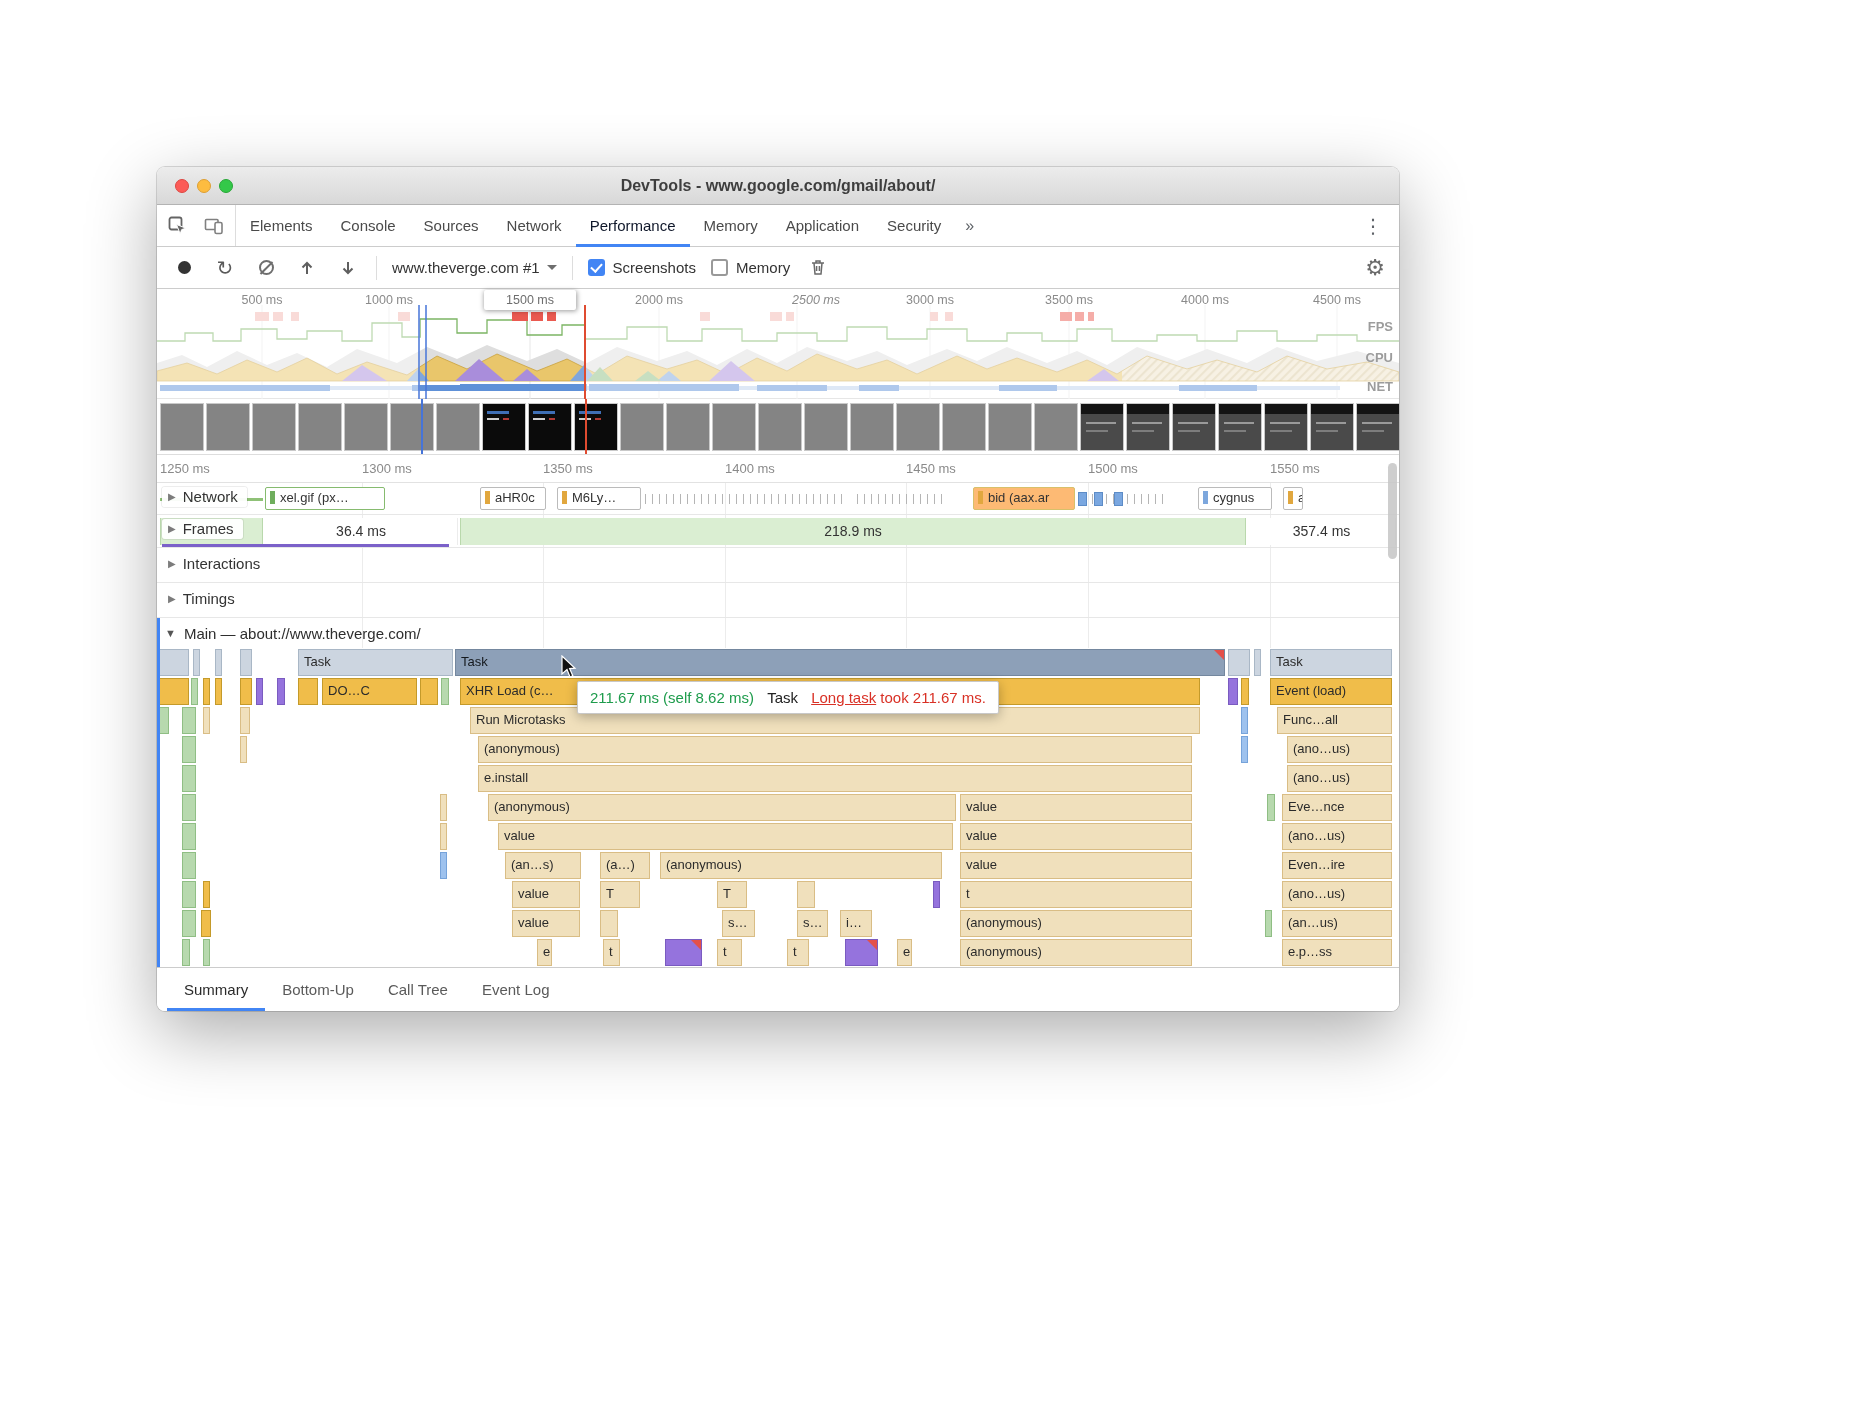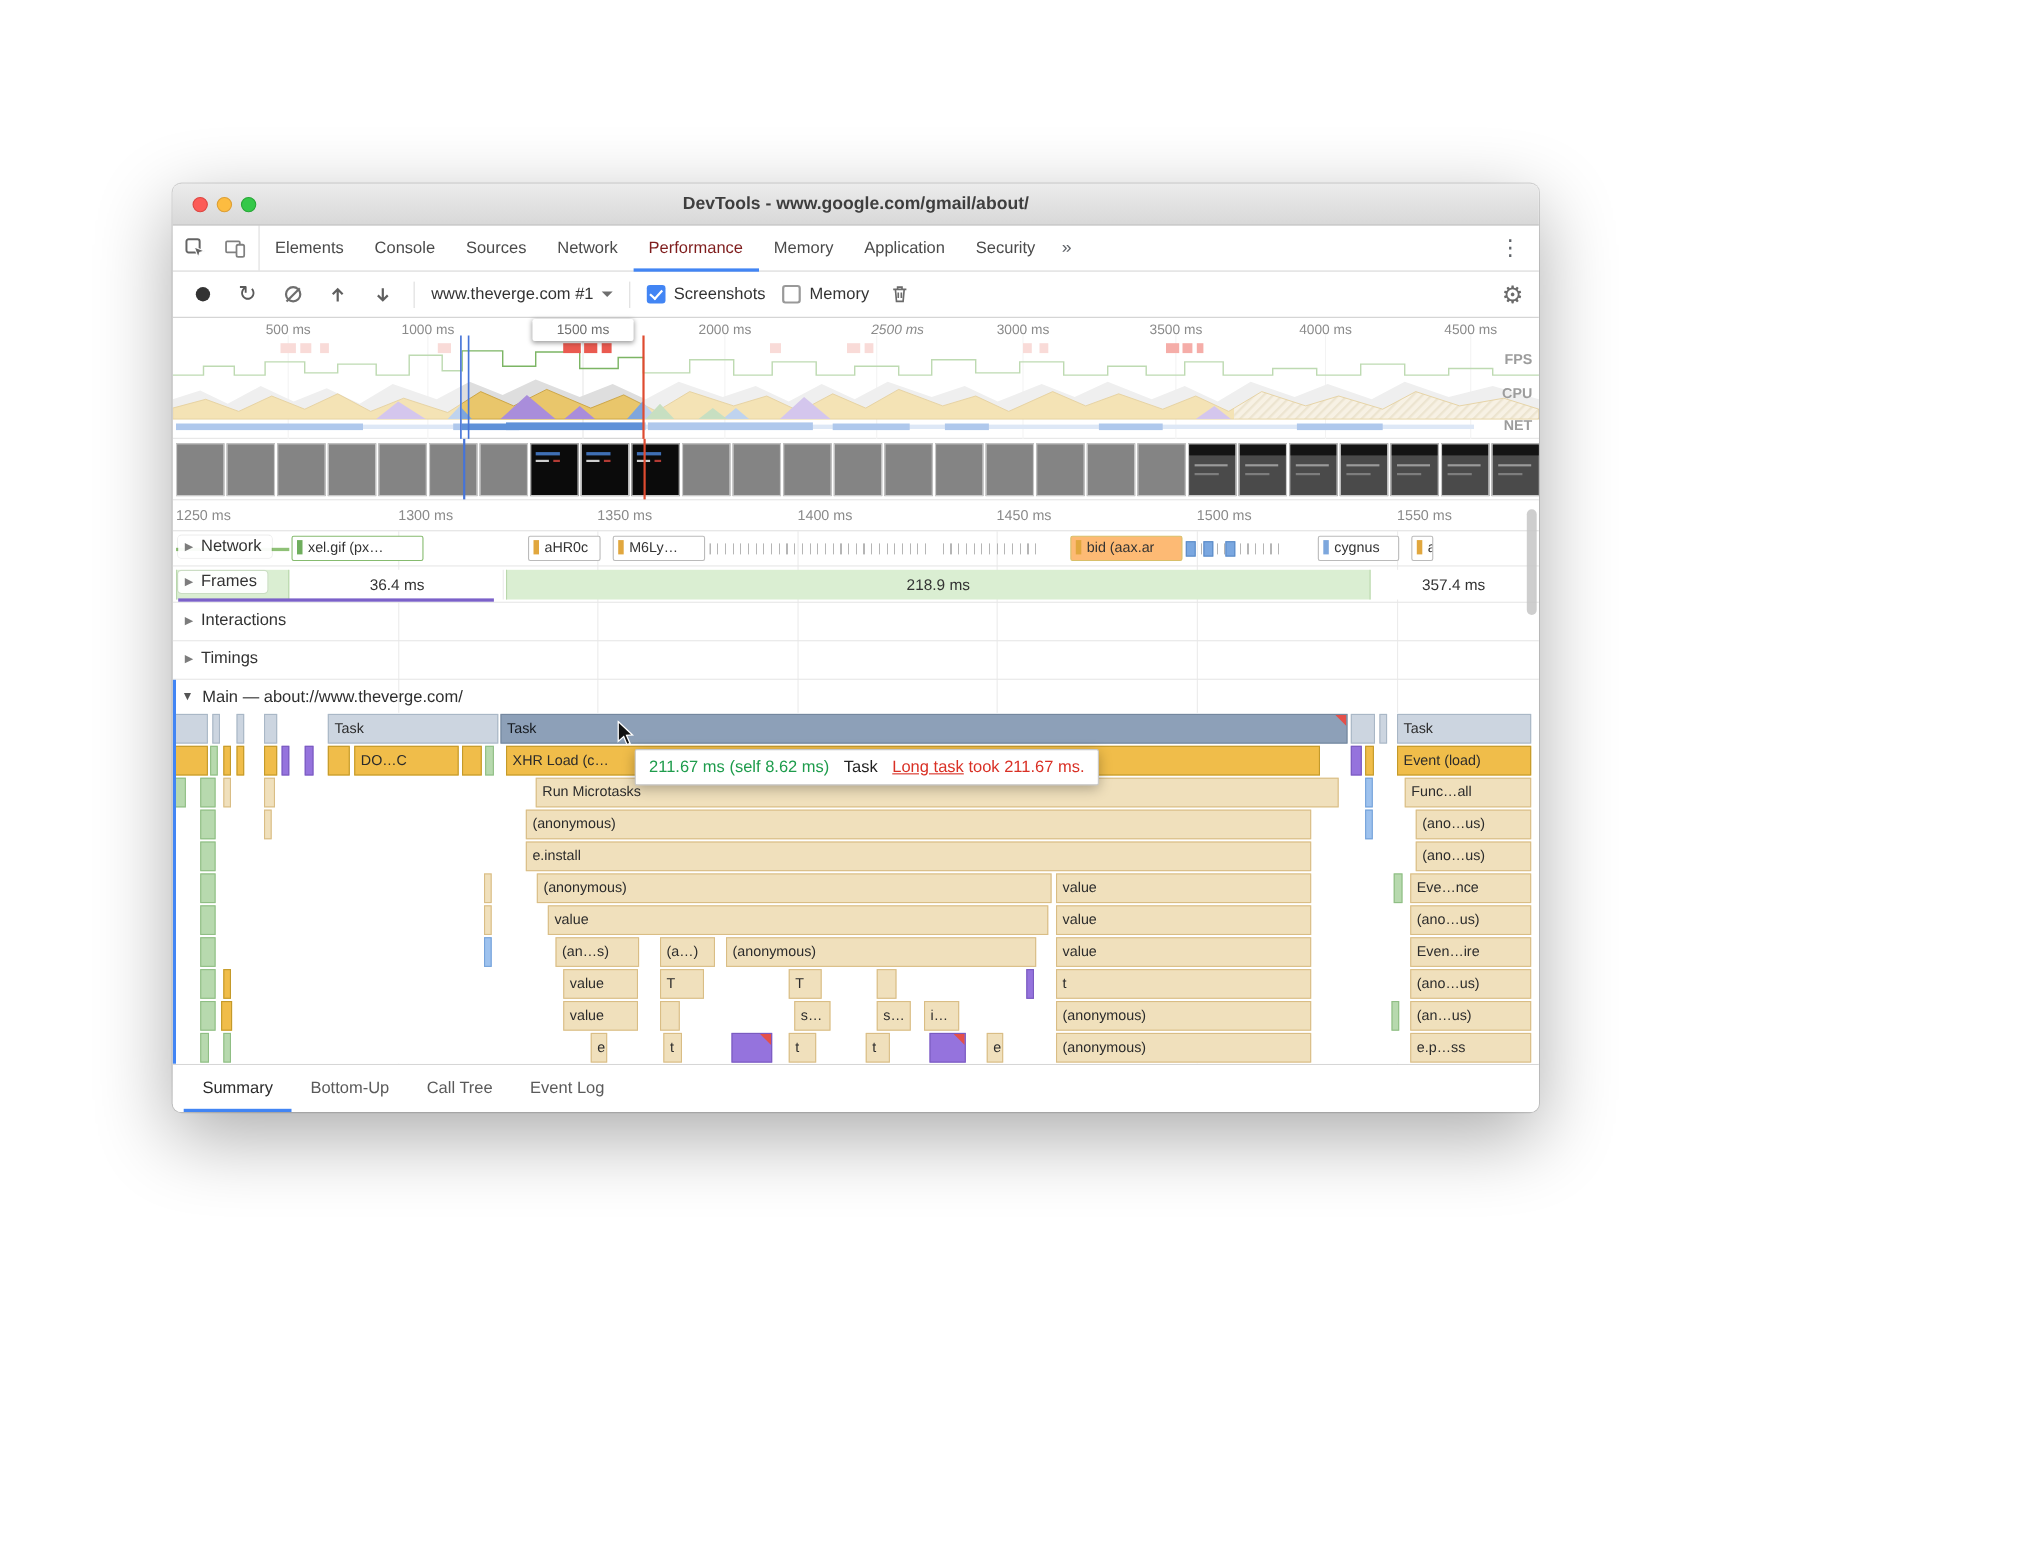--- a/index.html
+++ b/index.html
@@ -18,21 +18,21 @@
   .light.yellow { background:#fdbc40; border:1px solid #dd9f34; }
   .light.green  { background:#34c849; border:1px solid #28a737; }
   .wtitle { font-size:16px; font-weight:600; color:#3e3e3e; }
 
   
   .tabbar { height:42px; background:#fff; border-bottom:1px solid #ccc; display:flex; align-items:stretch; }
   .left-tools { display:flex; align-items:center; padding:0 8px; border-right:1px solid #ddd; gap:10px; }
   .ibtn { width:26px; height:26px; display:flex; align-items:center; justify-content:center; }
   .tab-strip { display:flex; align-items:stretch; }
   .tab { padding:0 14px; display:flex; align-items:center; font-size:15px; color:#4a4a4a; position:relative; white-space:nowrap; }
-  .tab.active { color:#7f1d1d; }
+  .tab.active { color:#0f172a; }
   .tab.active::after { content:""; position:absolute; left:0; right:0; bottom:-1px; height:3px; background:#4285f4; }
   .chevrons { display:flex; align-items:center; padding:0 10px; font-size:16px; color:#5f6368; }
   .menu-dots { margin-left:auto; display:flex; align-items:center; padding:0 16px; font-size:20px; color:#5f6368; }
 
   
   .toolbar { height:42px; background:#fff; border-bottom:1px solid #ccc; display:flex; align-items:center; gap:15px; padding:0 14px; }
   .rec { width:13px; height:13px; border-radius:50%; background:#333; }
   .reload { font-size:20px; color:#5a5a5a; line-height:1; }
   .block { width:15px; height:15px; border:2px solid #6e6e6e; border-radius:50%; position:relative; }
   .block::after { content:""; position:absolute; left:-3px; top:4.5px; width:17px; height:2px; background:#6e6e6e; transform:rotate(-45deg); }
@@ -482,21 +482,21 @@
             <div class="bar ev" style="left: 303px; width: 740px;">XHR Load (c…</div>
             <div class="bar pu" style="left: 1071px; width: 10px;"></div>
             <div class="bar ev" style="left: 1084px; width: 8px;"></div>
             <div class="bar ev" style="left: 1113px; width: 122px;">Event (load)</div>
           </div>
           <div class="frow">
             <div class="bar gr" style="left: 2px; width: 10px;"></div>
             <div class="bar gr" style="left: 25px; width: 14px;"></div>
             <div class="bar js" style="left: 46px; width: 5px;"></div>
             <div class="bar js" style="left: 83px; width: 10px;"></div>
-            <div class="bar js" style="left: 330px; width: 730px;">Run Microtasks</div>
+            <div class="bar js" style="left: 313px; width: 730px;">Run Microtasks</div>
             <div class="bar bl" style="left: 1084px; width: 6px;"></div>
             <div class="bar js" style="left: 1120px; width: 115px;">Func…all</div>
           </div>
           <div class="frow">
             <div class="bar gr" style="left: 25px; width: 14px;"></div>
             <div class="bar js" style="left: 83px; width: 6px;"></div>
             <div class="bar js" style="left: 321px; width: 714px;">(anonymous)</div>
             <div class="bar bl" style="left: 1084px; width: 6px;"></div>
             <div class="bar js" style="left: 1130px; width: 105px;">(ano…us)</div>
           </div>

